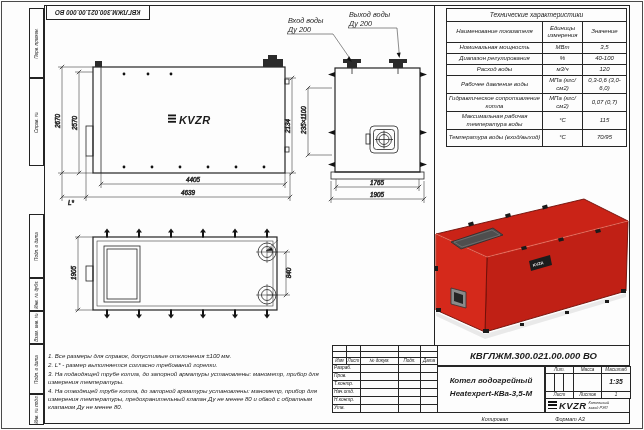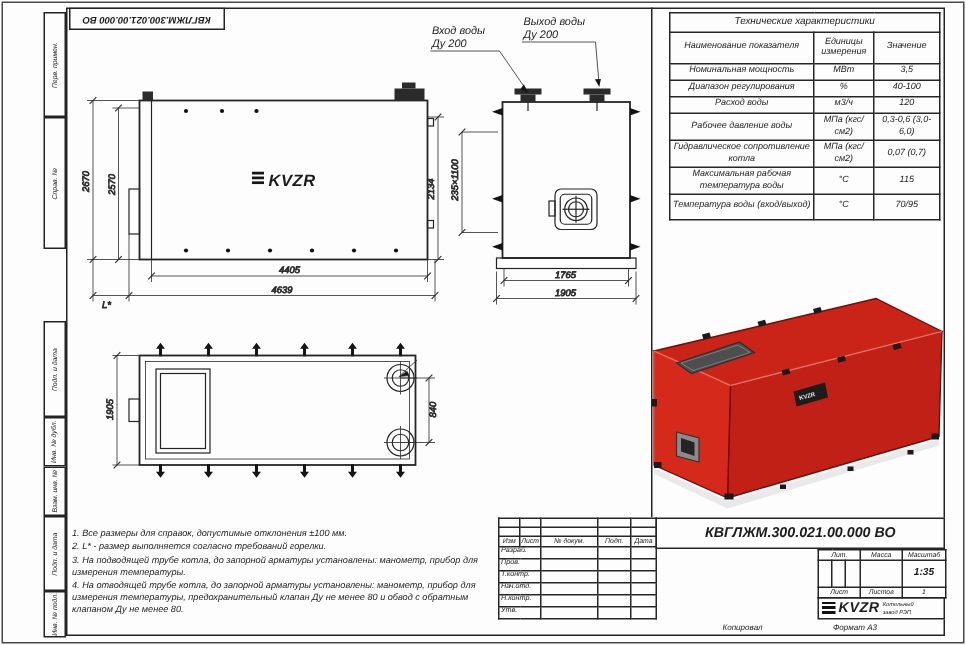--- a/index.html
+++ b/index.html
@@ -446,20 +446,24 @@
             <td class="lab" colspan="2">Утв.</td>
             <td></td>
             <td></td>
             <td></td>
           </tr>
     </tbody>
       </table>
 
     <div class="tb-doc">КВГЛЖМ.300.021.00.000 ВО</div>
 
+    <div class="tb-name">
+      <div>Котел водогрейный</div>
+      <div>Heatexpert-КВа-3,5-М</div>
+    </div>
 
     <table class="tbr">
       <colgroup>
           <col style="width:9px">
           <col style="width:9px">
           <col style="width:10px">
           <col style="width:28px">
           <col style="width:29px">
         </colgroup>
       <tbody>

